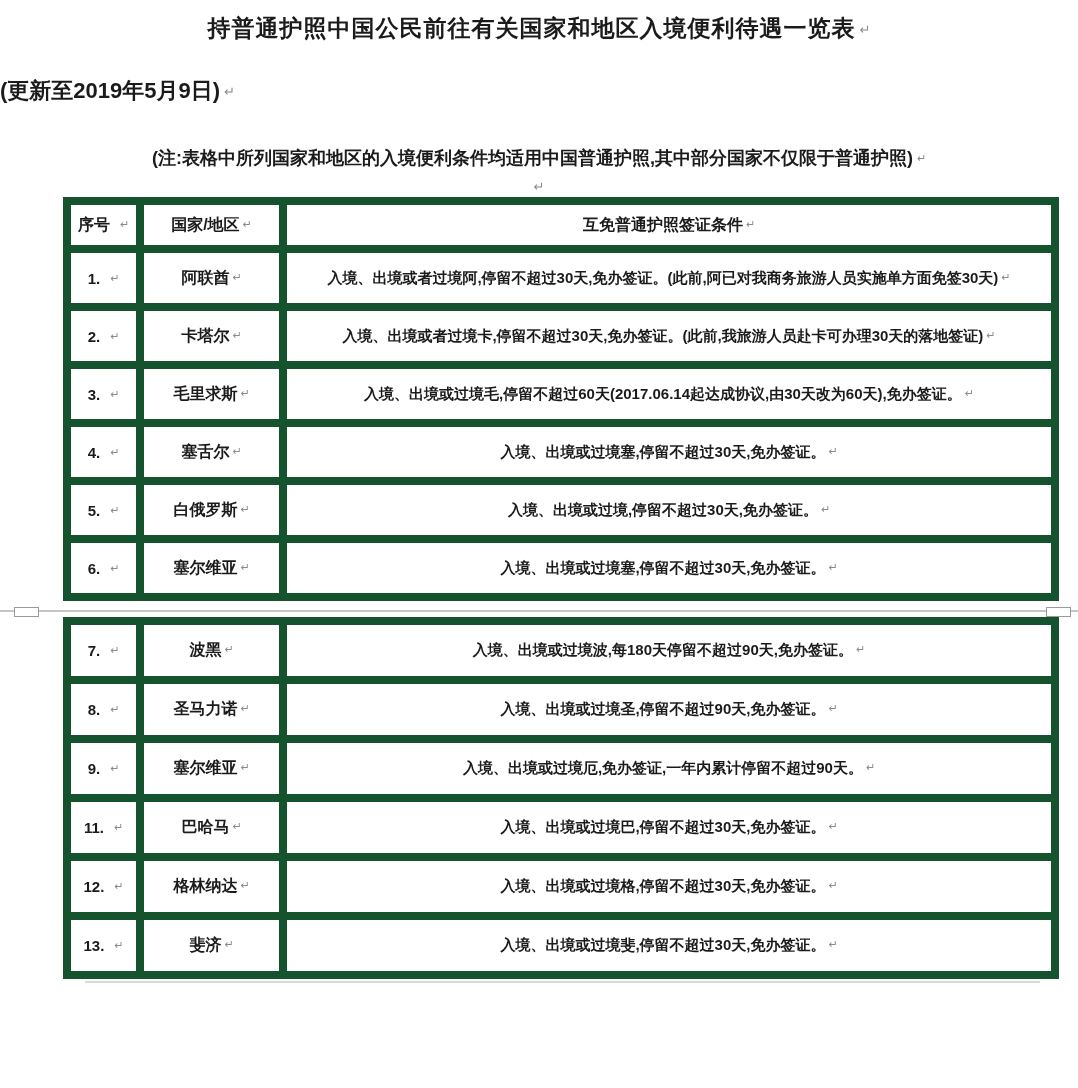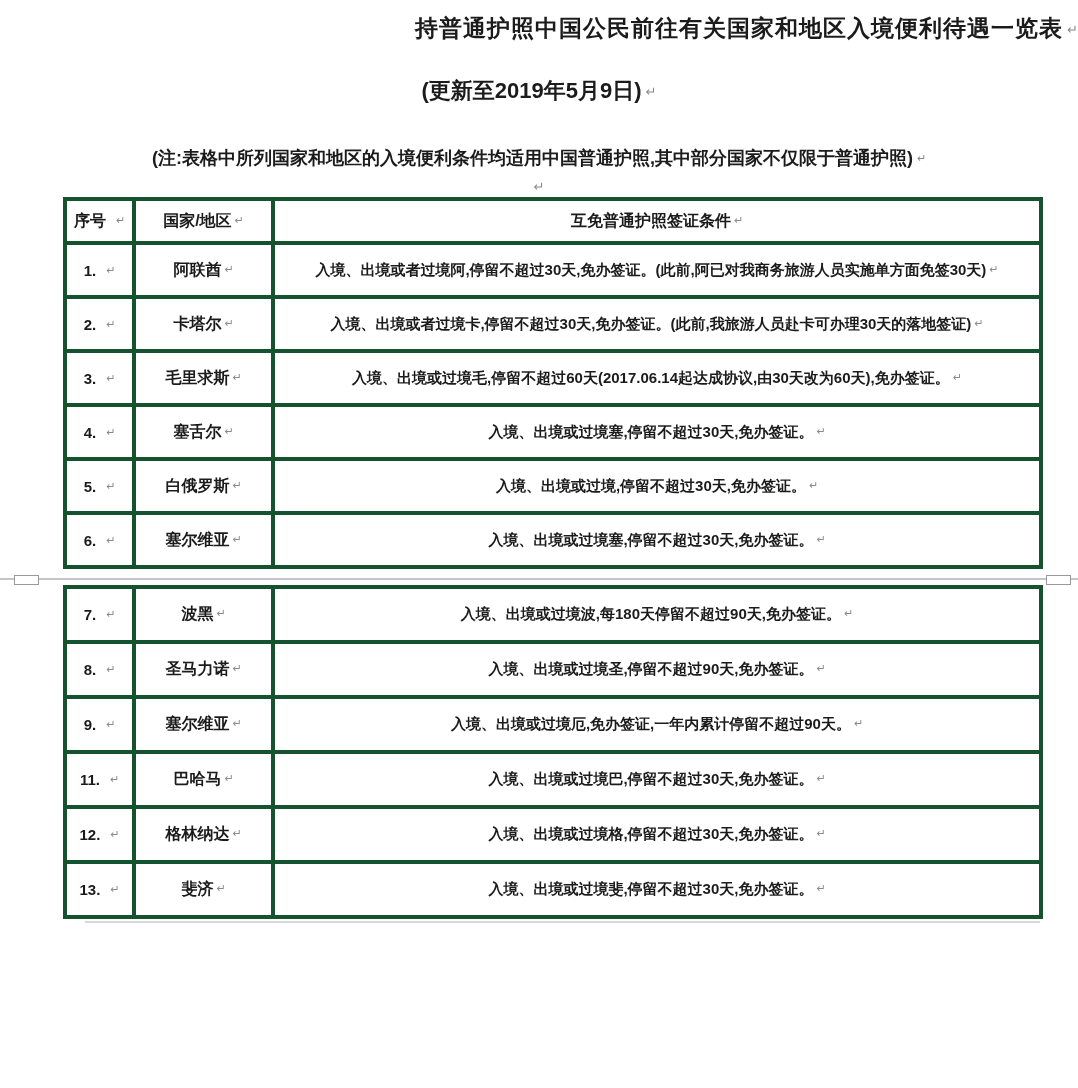--- a/index.html
+++ b/index.html
@@ -11,29 +11,28 @@
     font-family: "Liberation Sans", sans-serif;
     color: #1b1b1b;
     overflow: hidden;
     position: relative;
   }
   .doc { width: 1078px; }
 
   
   .title {
     padding-top: 14px;
-    text-align: right;
+    text-align: center;
     font-size: 23px;
     font-weight: bold;
     letter-spacing: 1px;
     line-height: 28px;
   }
   .update {
     margin-top: 33px;
-    text-align: center;
     font-size: 22px;
     font-weight: bold;
     line-height: 27px;
   }
   .note {
     margin-top: 42px;
     text-align: center;
     font-size: 18px;
     font-weight: bold;
     line-height: 22px;
@@ -65,21 +64,21 @@
   .solo .pm { font-size: 13px; margin-left: 0; }
 
   
   .tbl {
     border-collapse: collapse;
     table-layout: fixed;
     margin-left: 63px;
     width: 960px;
   }
   .tbl th, .tbl td {
-    border: 4px solid #14532d;
+    border: 8px solid #14532d;
     text-align: center;
     vertical-align: middle;
     font-weight: bold;
     padding: 0 2px;
     overflow: hidden;
   }
   .tbl th { font-size: 16px; height: 40px; }
   .pg1 td { height: 50px; }
   .pg2 td { height: 51px; }
   .col-no       { width: 61px;  font-size: 15px; }

